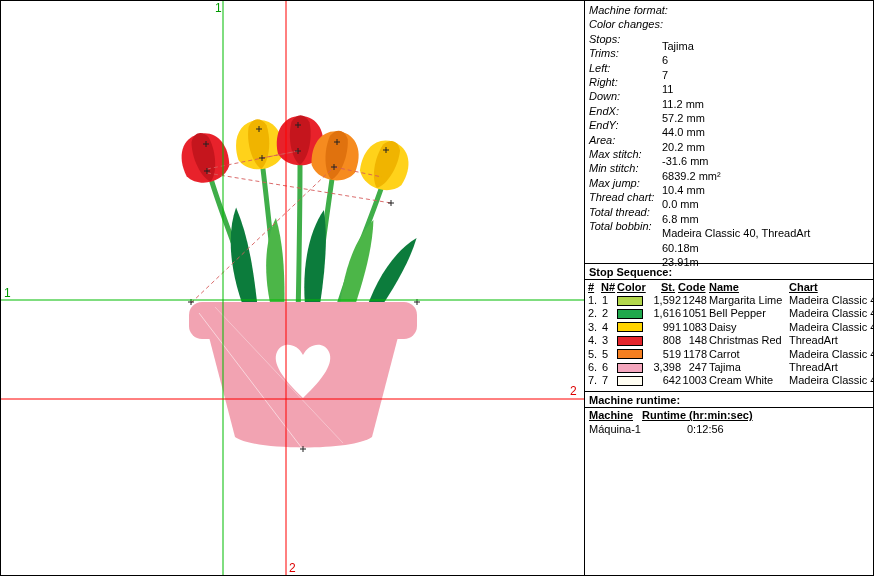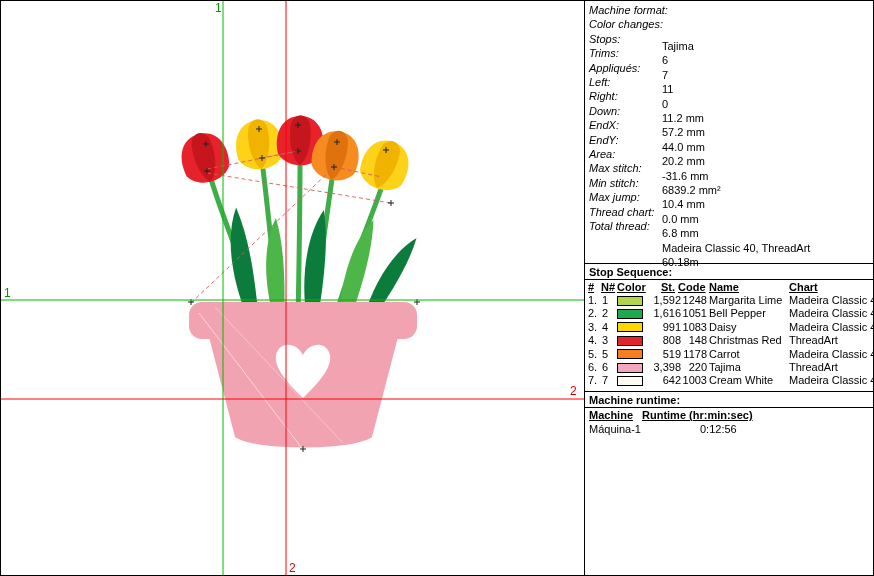--- a/index.html
+++ b/index.html
@@ -30,21 +30,21 @@
   .seq-row { position:absolute; left:0; width:100%; height:13.4px; line-height:13.4px; }
   .cell { position:absolute; white-space:nowrap; }
   .c-num { left:3px; }
   .c-n { left:17px; }
   .c-st { left:56px; width:40px; text-align:right; }
   .c-code { left:92px; width:30px; text-align:right; }
   .c-name { left:124px; }
   .c-chart { left:204px; }
   .swatch { position:absolute; left:32px; top:1.5px; width:26px; height:10px; border:1px solid #000; }
   .c-machine { left:4px; }
-  .c-runtime { left:115px; }
+  .c-runtime { left:102px; }
 </style>
 </head>
 <body>
 
 <div class="page">
 
   <div class="canvas">
     <svg width="583" height="574" viewBox="0 0 583 574">
       <defs>
         <path id="cup" d="M-22,4 C-27,-18 -17,-34 0,-34 C17,-34 27,-18 22,4 C13,19 -13,19 -22,4 Z"></path>
@@ -139,24 +139,20 @@
         </div>
         <div class="info-row">
           <span class="info-label">Stops:</span>
           <span class="info-value">7</span>
         </div>
         <div class="info-row">
           <span class="info-label">Trims:</span>
           <span class="info-value">11</span>
         </div>
         <div class="info-row">
-          <span class="info-label">Appliqués:</span>
-          <span class="info-value">0</span>
-        </div>
-        <div class="info-row">
           <span class="info-label">Left:</span>
           <span class="info-value">11.2 mm</span>
         </div>
         <div class="info-row">
           <span class="info-label">Right:</span>
           <span class="info-value">57.2 mm</span>
         </div>
         <div class="info-row">
           <span class="info-label">Down:</span>
           <span class="info-value">44.0 mm</span>
@@ -185,20 +181,24 @@
           <span class="info-label">Max jump:</span>
           <span class="info-value">6.8 mm</span>
         </div>
         <div class="info-row">
           <span class="info-label">Thread chart:</span>
           <span class="info-value">Madeira Classic 40, ThreadArt</span>
         </div>
         <div class="info-row">
           <span class="info-label">Total thread:</span>
           <span class="info-value">60.18m</span>
+        </div>
+        <div class="info-row">
+          <span class="info-label">Total bobbin:</span>
+          <span class="info-value">23.91m</span>
         </div>
       </div>
 
     <div class="sep" style="top:262px"></div>
     <div class="section-title" style="top:264px">Stop Sequence:</div>
     <div class="sep" style="top:278px"></div>
 
     <div class="hdr-row" style="top:280px">
       <span class="th" style="left:3px">#</span>
       <span class="th" style="left:16px">N#</span>
@@ -253,21 +253,21 @@
           <span class="cell c-st">519</span>
           <span class="cell c-code">1178</span>
           <span class="cell c-name">Carrot</span>
           <span class="cell c-chart">Madeira Classic 40</span>
         </div>
         <div class="seq-row" style="top: 67px;">
           <span class="cell c-num">6.</span>
           <span class="cell c-n">6</span>
           <span class="swatch" style="background: rgb(244, 166, 189);"></span>
           <span class="cell c-st">3,398</span>
-          <span class="cell c-code">220</span>
+          <span class="cell c-code">247</span>
           <span class="cell c-name">Tajima</span>
           <span class="cell c-chart">ThreadArt</span>
         </div>
         <div class="seq-row" style="top: 80.4px;">
           <span class="cell c-num">7.</span>
           <span class="cell c-n">7</span>
           <span class="swatch" style="background: rgb(255, 253, 242);"></span>
           <span class="cell c-st">642</span>
           <span class="cell c-code">1003</span>
           <span class="cell c-name">Cream White</span>

